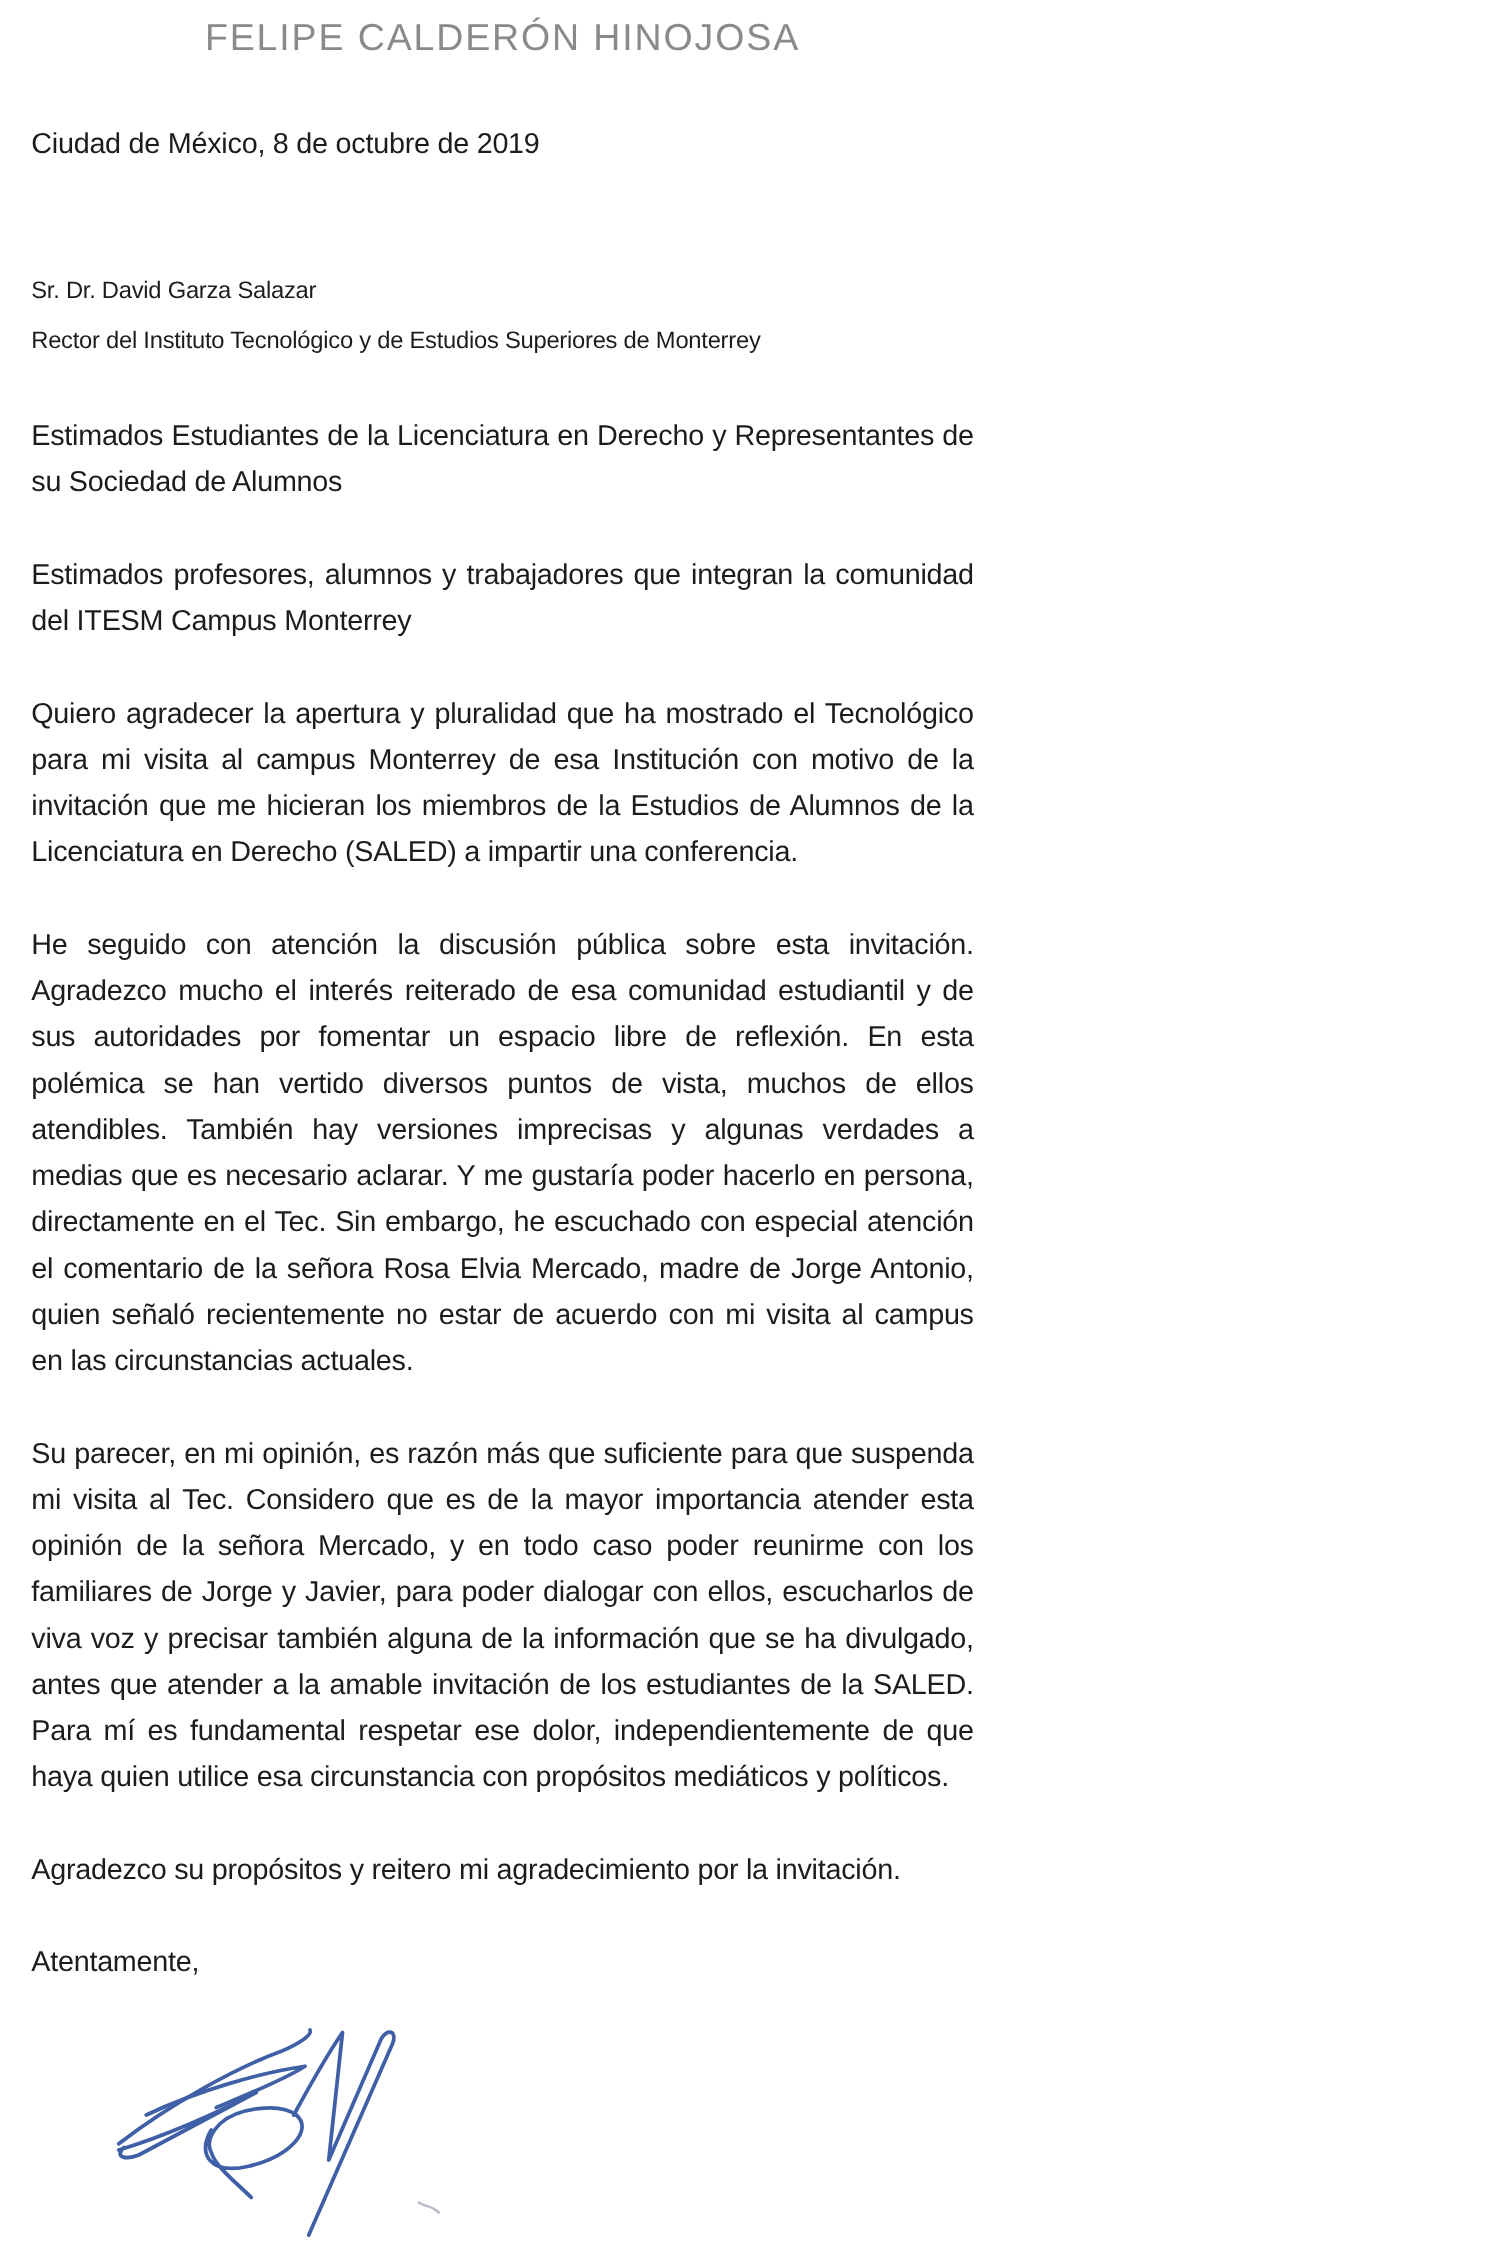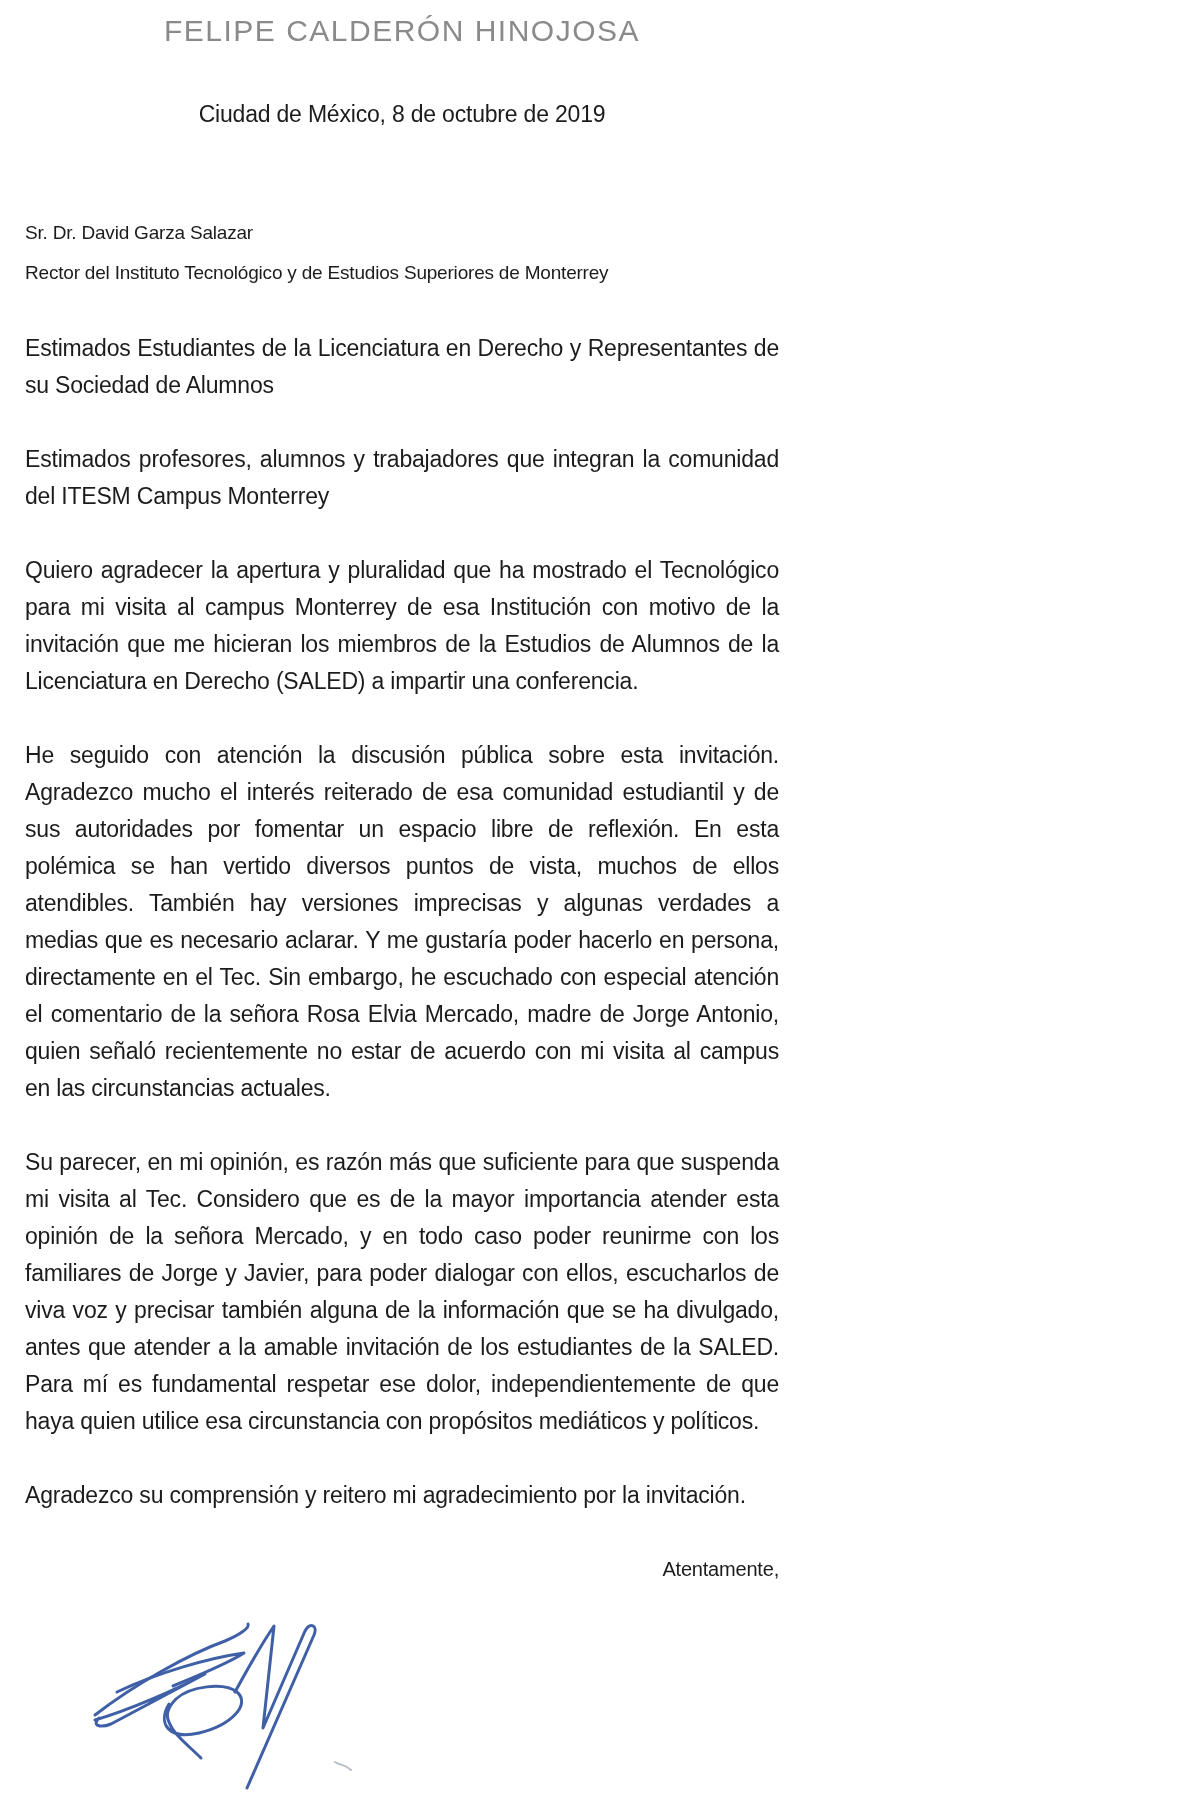--- a/index.html
+++ b/index.html
@@ -25,45 +25,44 @@
     margin: 0;
     text-align: center;
     color: #8a8a8a;
     font-size: 30px;
     font-weight: 400;
     letter-spacing: 1.5px;
     line-height: 34px;
   }
   .dateline {
     margin-top: 48px;
-    text-align: center;
+    text-align: left;
     font-size: 23px;
     line-height: 37px;
     letter-spacing: -0.2px;
   }
   .recipient {
     margin-top: 80px;
     font-size: 19px;
     line-height: 40px;
     letter-spacing: -0.2px;
   }
   .para {
     margin: 37px 0 0 0;
     font-size: 23px;
     line-height: 37px;
     letter-spacing: -0.2px;
     text-align: justify;
     text-justify: inter-word;
   }
   .closing {
     margin-top: 37px;
-    font-size: 20px;
+    font-size: 23px;
     line-height: 37px;
     letter-spacing: -0.2px;
-    text-align: right;
   }
   .signature-wrap {
     margin: 24px 0 0 52px;
     width: 310px;
     height: 182px;
   }
   .signer {
     margin-top: 20px;
     font-size: 25px;
     line-height: 40px;
@@ -82,21 +81,21 @@
   <div class="recipient">
     <div>Sr. Dr. David Garza Salazar</div>
     <div>Rector del Instituto Tecnológico y de Estudios Superiores de Monterrey</div>
   </div>
 
   <p class="para">Estimados Estudiantes de la Licenciatura en Derecho y Representantes de su Sociedad de Alumnos</p>
   <p class="para">Estimados profesores, alumnos y trabajadores que integran la comunidad del ITESM Campus Monterrey</p>
   <p class="para">Quiero agradecer la apertura y pluralidad que ha mostrado el Tecnológico para mi visita al campus Monterrey de esa Institución con motivo de la invitación que me hicieran los miembros de la Estudios de Alumnos de la Licenciatura en Derecho (SALED) a impartir una conferencia.</p>
   <p class="para">He seguido con atención la discusión pública sobre esta invitación. Agradezco mucho el interés reiterado de esa comunidad estudiantil y de sus autoridades por fomentar un espacio libre de reflexión. En esta polémica se han vertido diversos puntos de vista, muchos de ellos atendibles. También hay versiones imprecisas y algunas verdades a medias que es necesario aclarar. Y me gustaría poder hacerlo en persona, directamente en el Tec. Sin embargo, he escuchado con especial atención el comentario de la señora Rosa Elvia Mercado, madre de Jorge Antonio, quien señaló recientemente no estar de acuerdo con mi visita al campus en las circunstancias actuales.</p>
   <p class="para">Su parecer, en mi opinión, es razón más que suficiente para que suspenda mi visita al Tec. Considero que es de la mayor importancia atender esta opinión de la señora Mercado, y en todo caso poder reunirme con los familiares de Jorge y Javier, para poder dialogar con ellos, escucharlos de viva voz y precisar también alguna de la información que se ha divulgado, antes que atender a la amable invitación de los estudiantes de la SALED. Para mí es fundamental respetar ese dolor, independientemente de que haya quien utilice esa circunstancia con propósitos mediáticos y políticos.</p>
-  <p class="para">Agradezco su comprensión y reitero mi agradecimiento por la invitación.</p>
+  <p class="para">Agradezco su propósitos y reitero mi agradecimiento por la invitación.</p>
 
   <div class="closing">Atentamente,</div>
 
   <div class="signature-wrap">
     <svg width="310" height="182" viewBox="0 0 310 182" fill="none" stroke="#3f5fa6" stroke-width="3" stroke-linecap="round" stroke-linejoin="round">
 
       <path d="M 18 103 C 58 72, 112 42, 148 29 C 162 23, 173 16, 171 12"></path>
       <path d="M 40 80 C 82 60, 132 46, 167 41 C 150 52, 120 64, 96 74"></path>
 
       <path d="M 18 108 C 52 98, 96 79, 128 62 L 34 112 C 24 116, 14 114, 22 106"></path>

